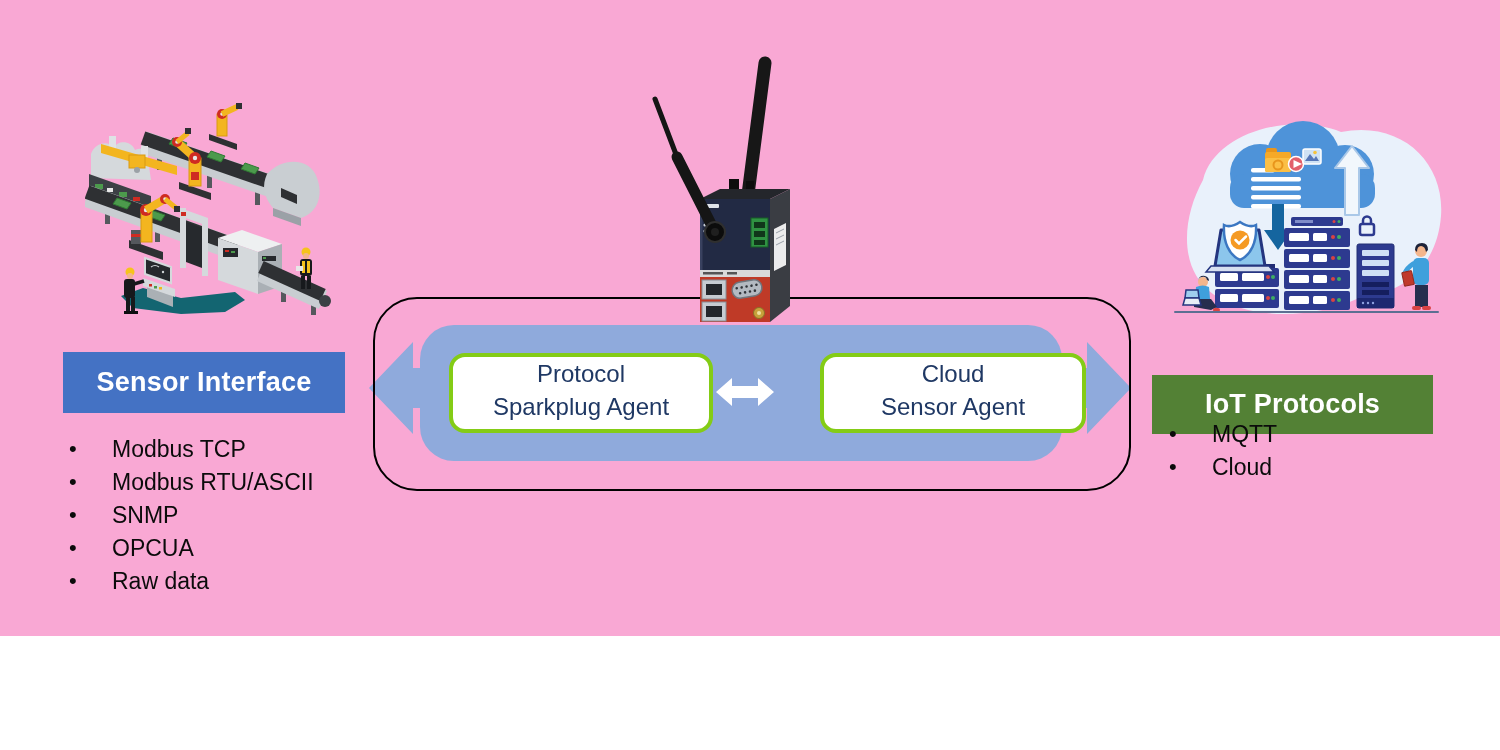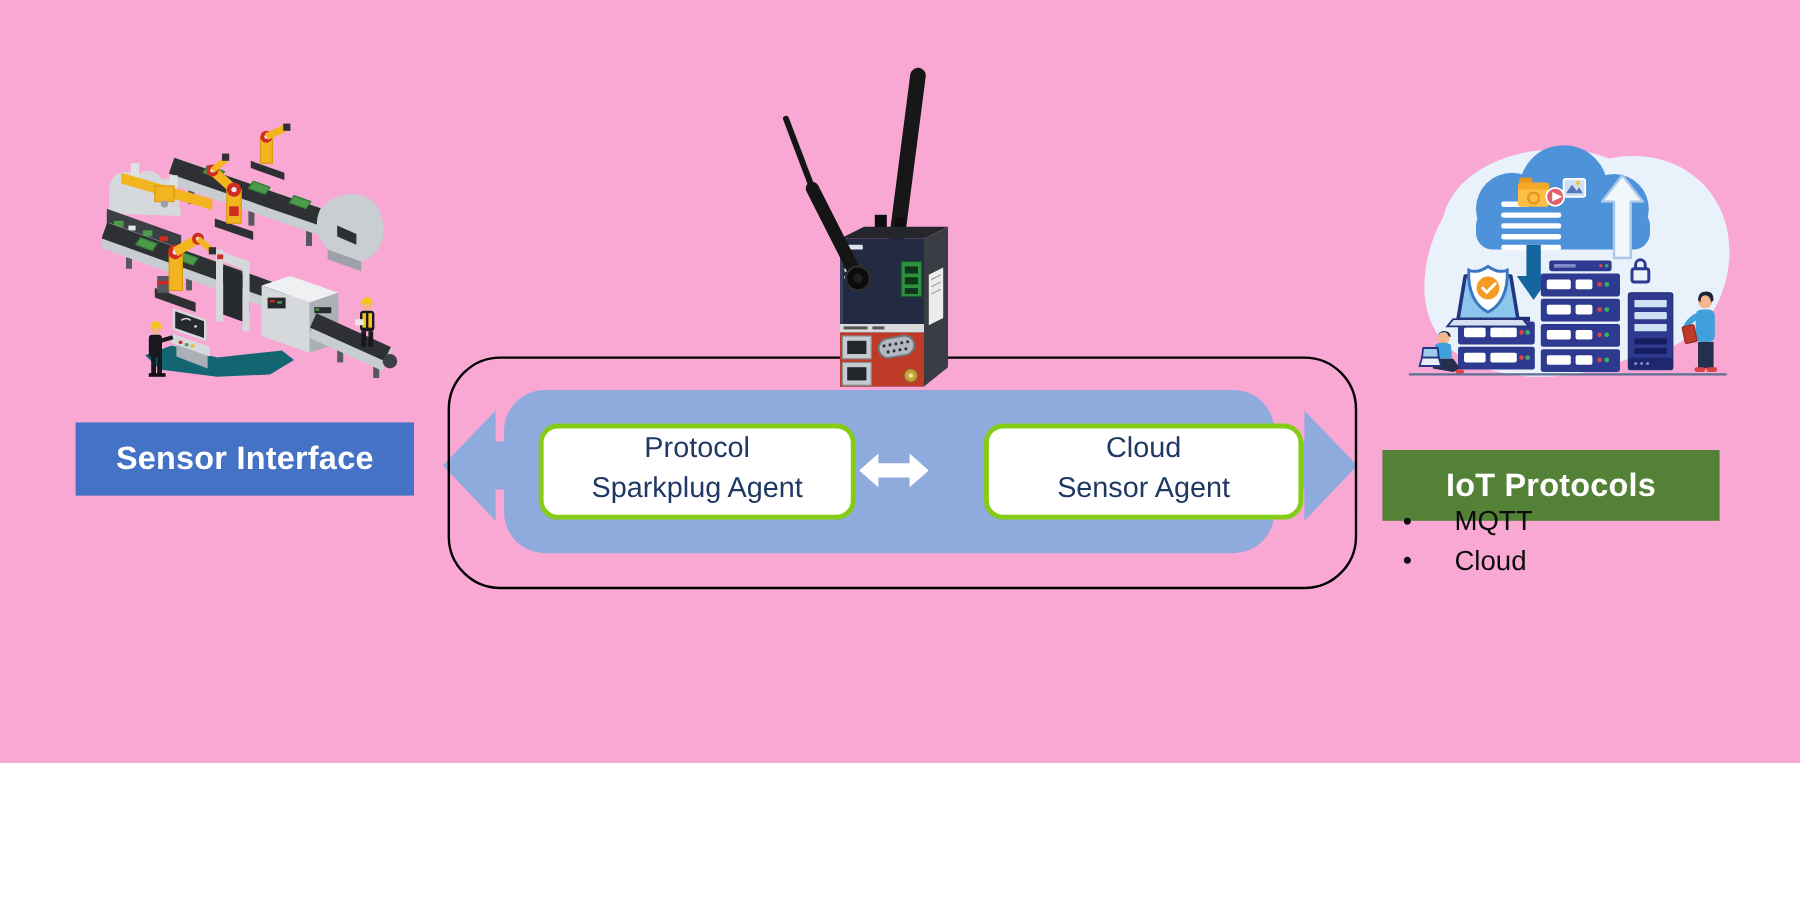--- a/index.html
+++ b/index.html
@@ -193,20 +193,37 @@
       <rect x="41" y="197" width="4" height="15" fill="#17191c"></rect>
       <rect x="46" y="197" width="4" height="15" fill="#17191c"></rect>
       <rect x="39" y="211" width="7" height="3" fill="#0d0e10"></rect>
       <rect x="46" y="211" width="7" height="3" fill="#0d0e10"></rect>
     </g>
   </svg>
 
   <div class="banner banner-left" style="background: rgb(68, 114, 196);">
     <span>Sensor Interface</span>
   </div>
+  <ul class="plist plist-left">
+    <li>
+        <span>Modbus TCP</span>
+      </li>
+    <li>
+        <span>Modbus RTU/ASCII</span>
+      </li>
+    <li>
+        <span>SNMP</span>
+      </li>
+    <li>
+        <span>OPCUA</span>
+      </li>
+    <li>
+        <span>Raw data</span>
+      </li>
+  </ul>
 
   <div class="frame"></div>
   <div class="bubble" style="background: rgb(143, 170, 220);"></div>
 
   <svg class="bigarrow arrow-l" width="116" height="94" viewBox="0 0 116 94">
     <polygon points="116,27 46,27 46,1 2,47 46,93 46,67 116,67" fill="#8FAADC"></polygon>
   </svg>
   <svg class="bigarrow arrow-r" width="116" height="94" viewBox="0 0 116 94">
     <polygon points="0,27 70,27 70,1 114,47 70,93 70,67 0,67" fill="#8FAADC"></polygon>
   </svg>

